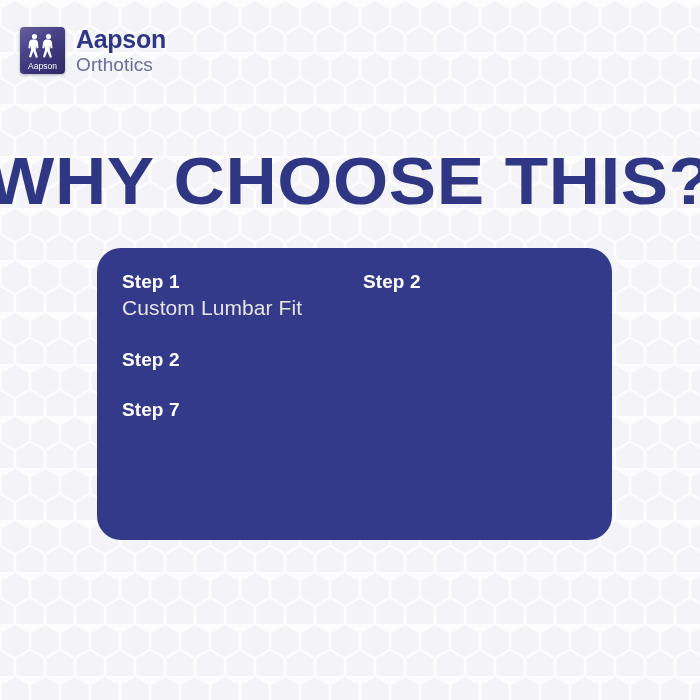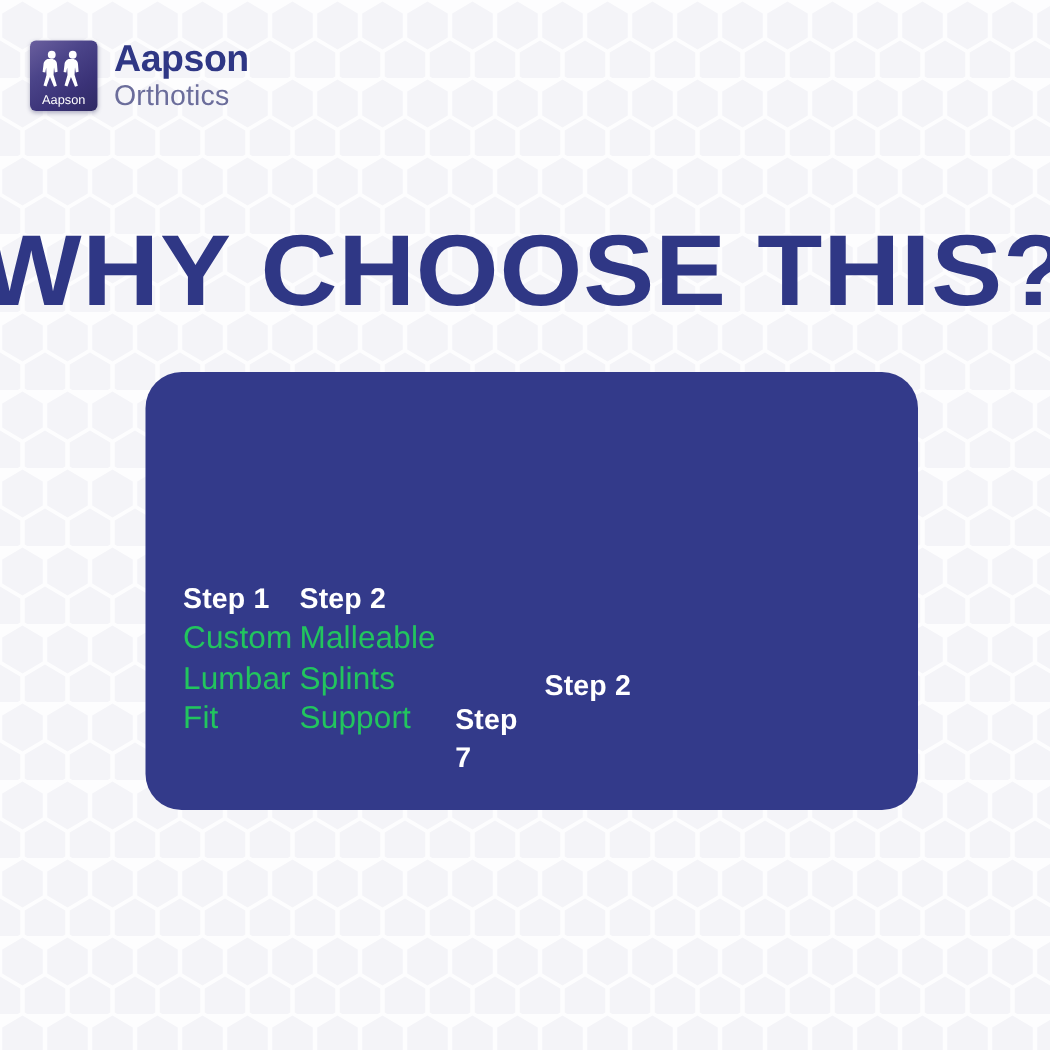--- a/index.html
+++ b/index.html
@@ -93,34 +93,33 @@
     border-radius: 24px;
     z-index: 2;
     box-sizing: border-box;
     padding: 22px 26px 22px 25px;
     display: flex;
     gap: 18px;
   }
   .step-col {
     flex: 1;
     display: flex;
-    flex-direction: row;
-    align-items: flex-end;
+    flex-direction: column;
   }
   .step-item { margin-bottom: 26px; }
   .step-item:last-child { margin-bottom: 0; }
   .step-label {
     color: #ffffff;
     font-size: 19px;
     font-weight: bold;
     letter-spacing: 0.1px;
     line-height: 1.28;
   }
   .step-desc {
-    color: #22c55e;
+    color: #e5e5e5;
     font-size: 21px;
     font-weight: normal;
     letter-spacing: 0.1px;
     line-height: 1.25;
     margin-top: 1px;
   }
   .col-right { padding-top: 0; }
   .col-right .step-item:first-child { margin-bottom: 48px; }
 </style>
 </head>
@@ -161,21 +160,20 @@
 <div id="page-title">WHY CHOOSE THIS?</div>
 
 <div id="steps-card">
   <div class="step-col col-left">
     <div class="step-item">
       <div class="step-label">Step 1</div>
       <div class="step-desc">Custom Lumbar Fit</div>
     </div>
     <div class="step-item">
       <div class="step-label">Step 2</div>
-      <div class="step-desc">Malleable Splints Support</div>
     </div>
     <div class="step-item">
       <div class="step-label">Step 7</div>
     </div>
   </div>
 
   <div class="step-col col-right">
     <div class="step-item">
       <div class="step-label">Step 2</div>
     </div>

